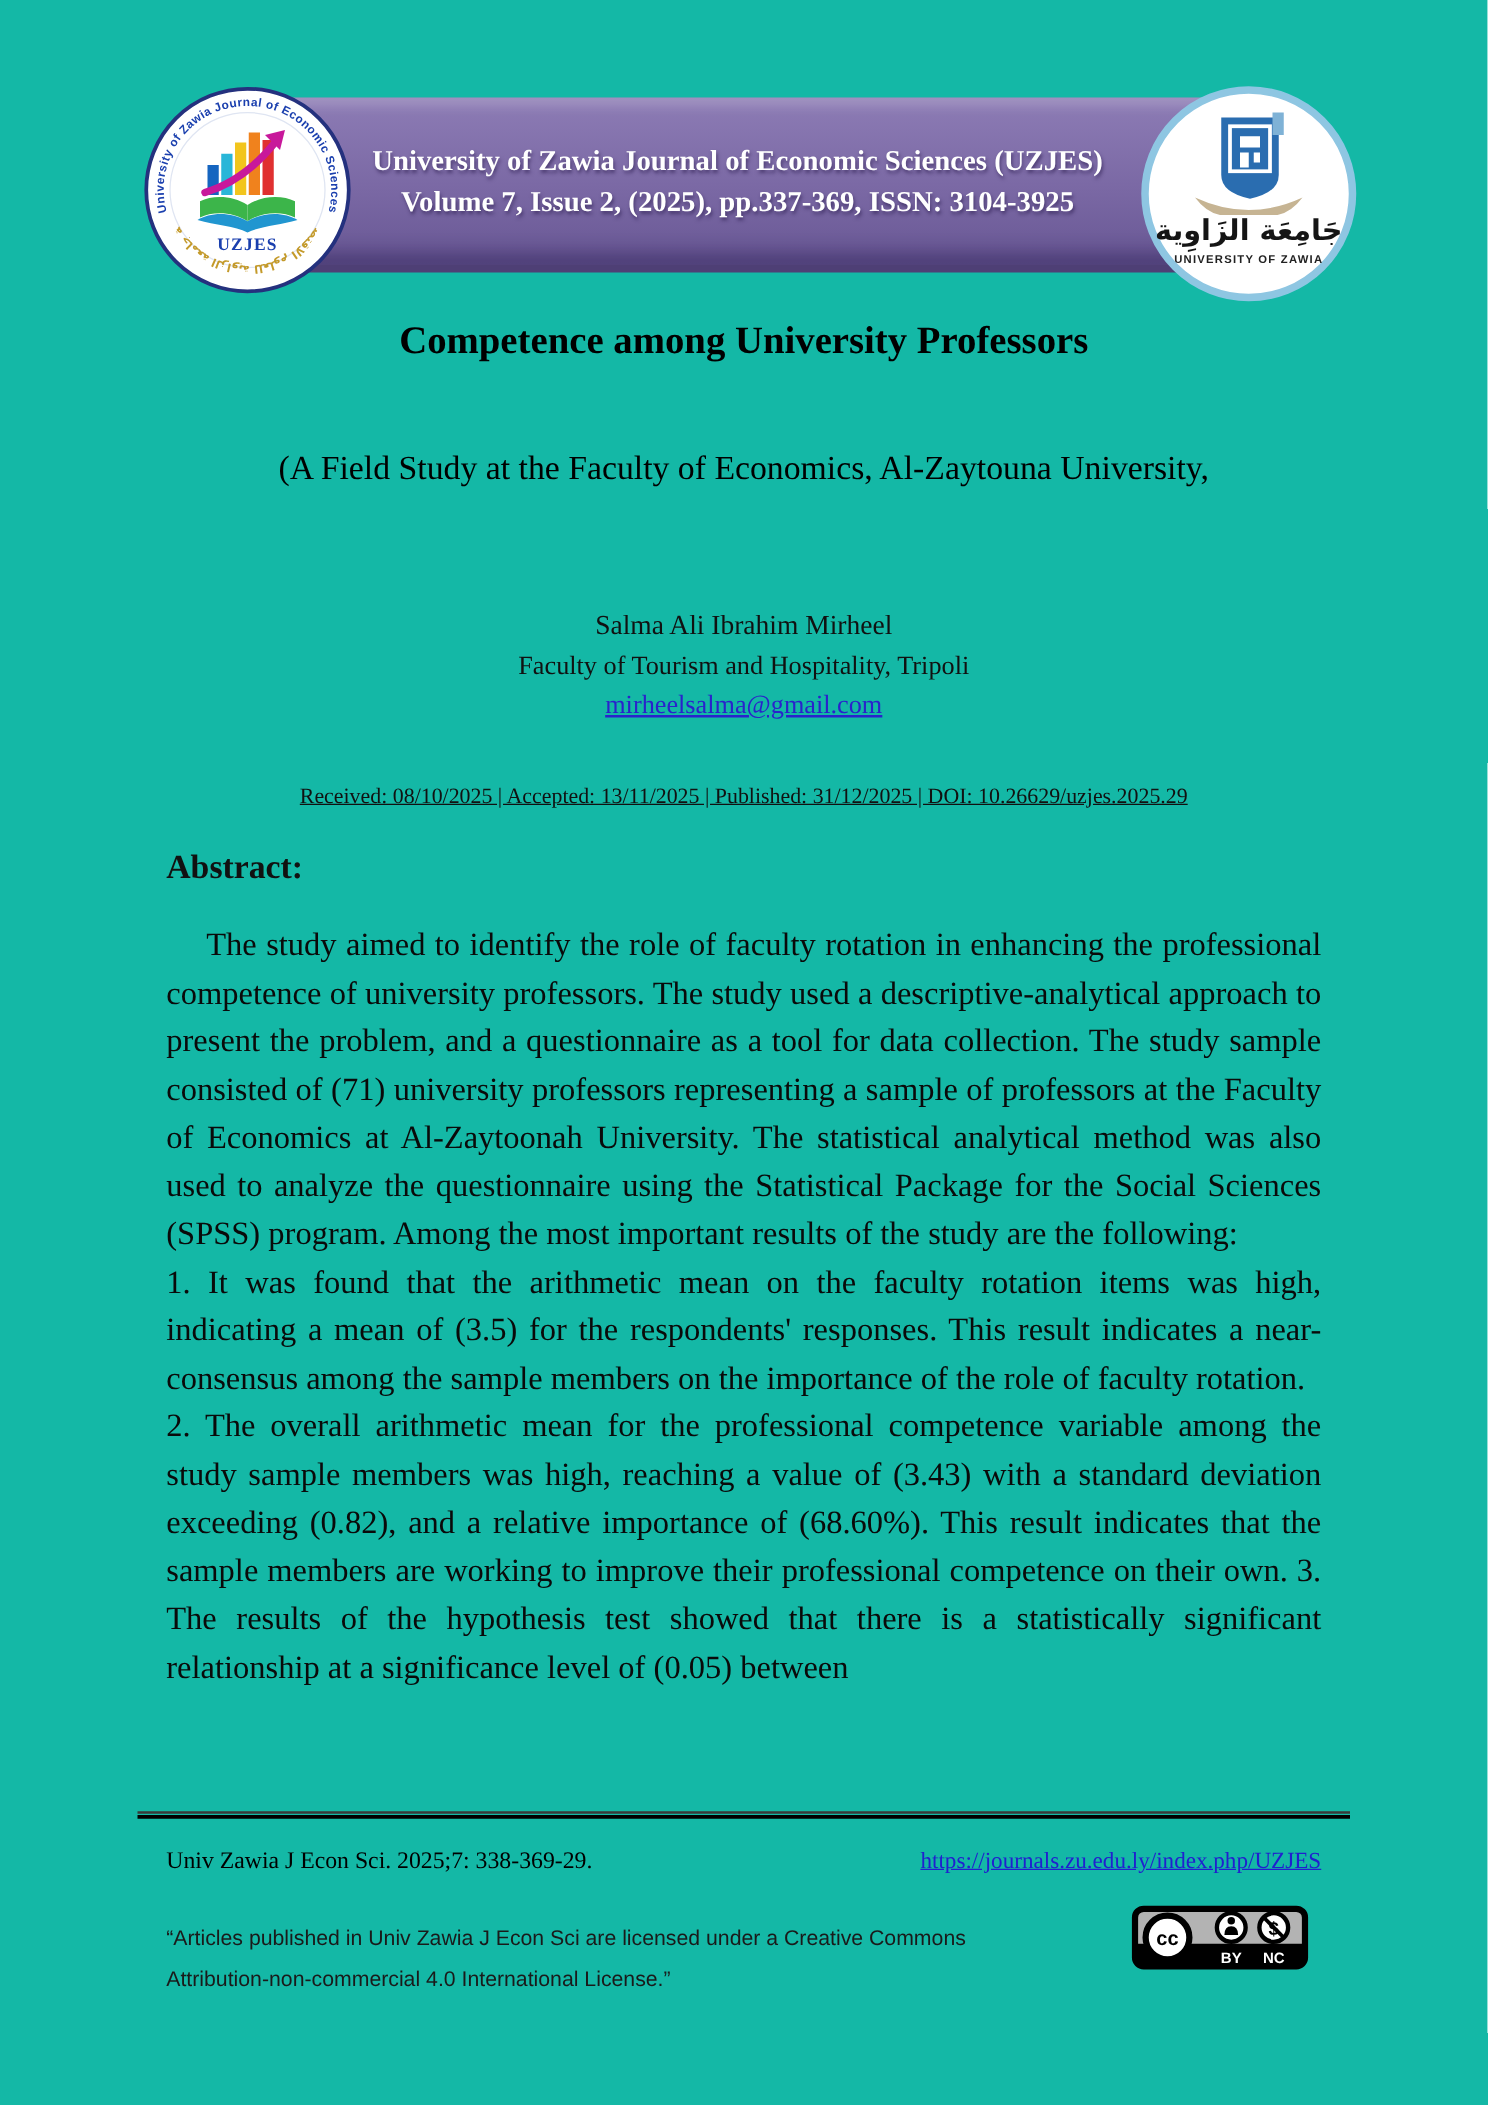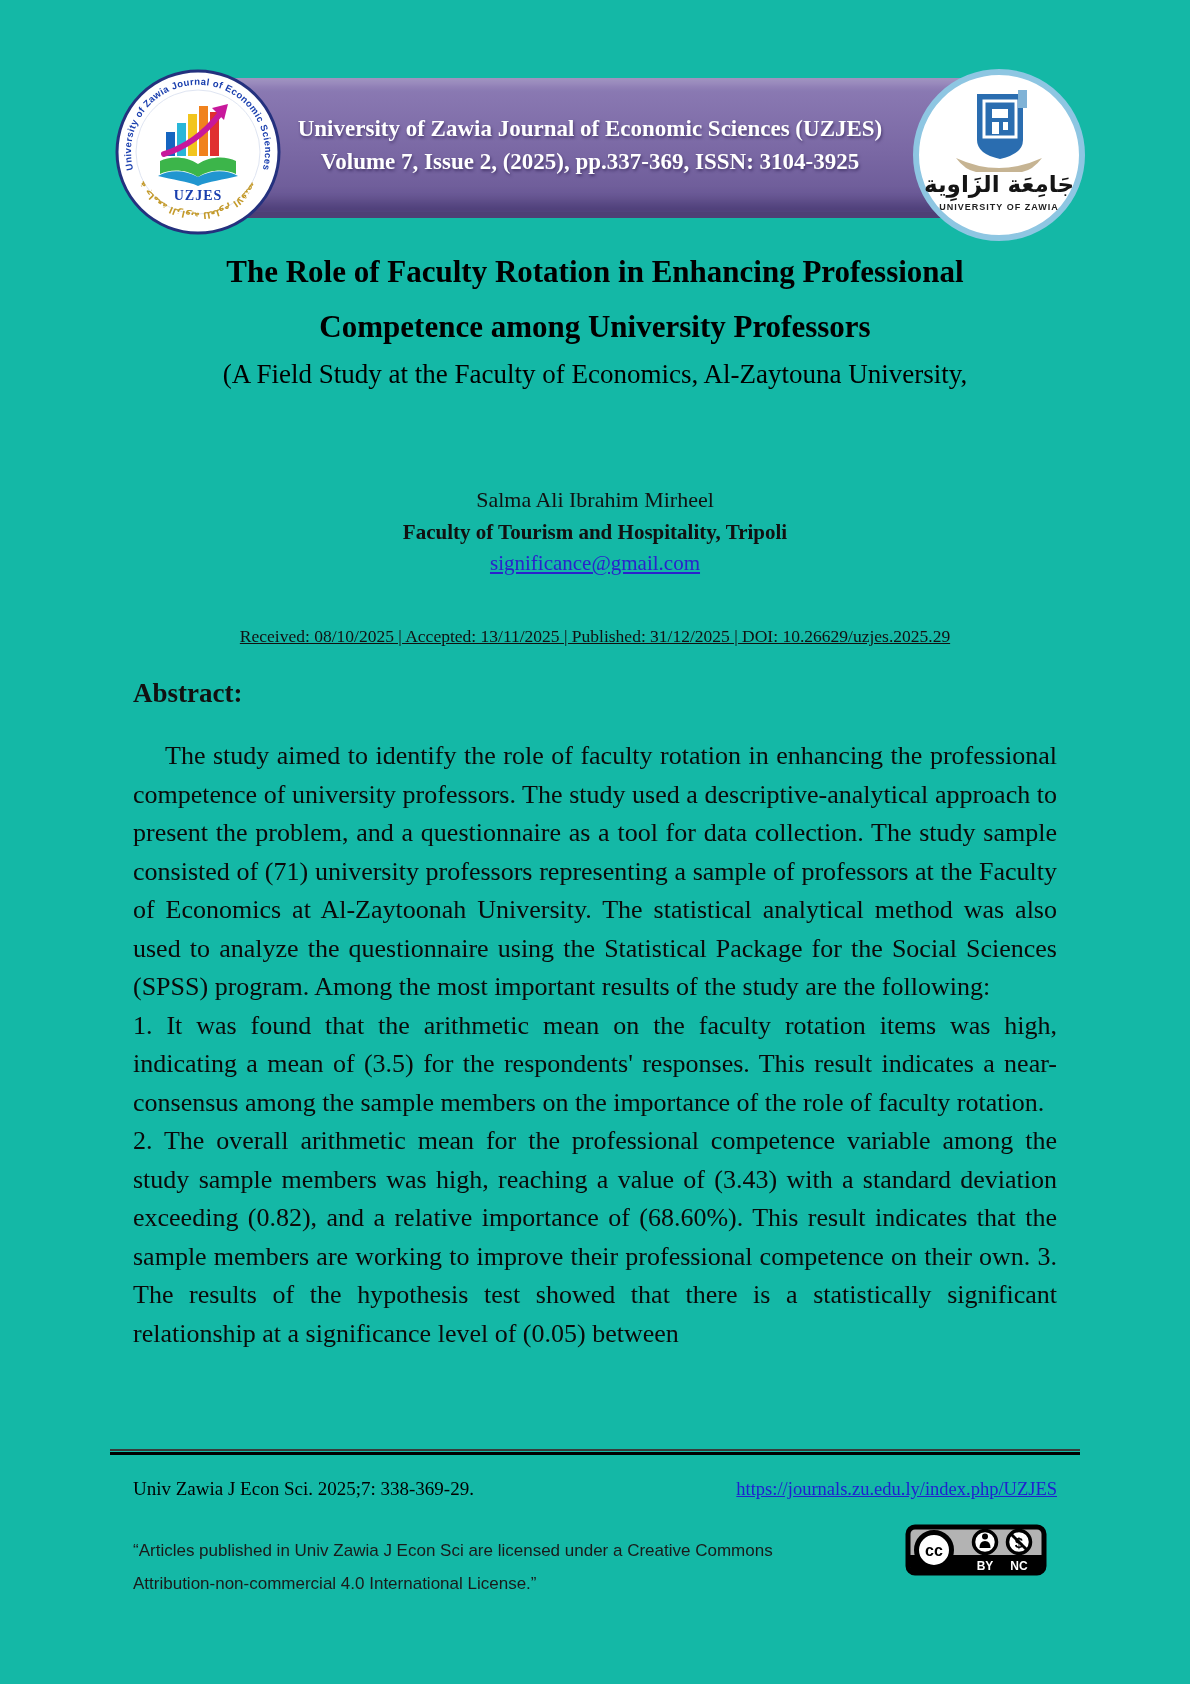--- a/index.html
+++ b/index.html
@@ -25,21 +25,21 @@
   }
   .logo { position:absolute; }
   .logo-left  { left:114px; top:68px; }
   .logo-right { left:912px; top:68px; }
   
   .title { position:absolute; top:244px; left:0; width:100%; text-align:center;
            font-weight:bold; font-size:31px; line-height:55px; color:#000; }
   .subtitle { position:absolute; top:348px; left:0; width:100%; text-align:center;
            font-size:27px; line-height:52px; color:#000; }
   .author-name  { position:absolute; top:487px; left:0; width:100%; text-align:center; font-size:22px; }
-  .affiliation  { position:absolute; top:520px; left:0; width:100%; text-align:center; font-size:21px;font-weight:bold; }
+  .affiliation  { position:absolute; top:520px; left:0; width:100%; text-align:center; font-size:21px; }
   .email-row    { position:absolute; top:551px; left:0; width:100%; text-align:center; font-size:21px; }
   .email-row a  { color:#2a22cc; text-decoration:underline; }
   .meta-row { position:absolute; top:626px; left:0; width:100%; text-align:center; font-size:17.5px; }
   .meta-row span { text-decoration:underline; }
   
   .abstract-heading { position:absolute; top:678px; left:133px; font-size:27px; font-weight:bold; }
   .abstract-body {
     position:absolute; top:737px; left:133px; width:924px;
     font-size:26px; line-height:38.5px; text-align:justify; color:#0a0a0a;font-family:Liberation Serif, serif;
   }
@@ -115,31 +115,30 @@
         <rect x="91" y="54" width="5" height="8" fill="#ffffff"></rect>
         <rect x="106" y="22" width="9" height="18" fill="#7fb2d6"></rect>
       </g>
       <path d="M44,90 q43,20 86,0 q-9,12 -20,14 l-46,0 q-11,-2 -20,-14 Z" fill="#c6b493"></path>
       <text x="87" y="124" text-anchor="middle" font-family="DejaVu Sans, sans-serif" font-size="23" font-weight="bold" fill="#151515">جَامِعَة الزَاوِية</text>
       <text x="87" y="142" text-anchor="middle" font-family="Liberation Sans, sans-serif" font-size="9" font-weight="bold" fill="#222" letter-spacing="1">UNIVERSITY OF ZAWIA</text>
     </svg>
   </div>
 
   <div class="title">
-    <div>The Role of Faculty Rotation in Enhancing Professional</div>
     <div>Competence among University Professors</div>
   </div>
   <div class="subtitle">
     <div>(A Field Study at the Faculty of Economics, Al-Zaytouna University,</div>
   </div>
 
   <div class="author-name">Salma Ali Ibrahim Mirheel</div>
   <div class="affiliation">Faculty of Tourism and Hospitality, Tripoli</div>
   <div class="email-row">
-    <a href="#">significance@gmail.com</a>
+    <a href="#">mirheelsalma@gmail.com</a>
   </div>
 
   <div class="meta-row">
     <span>Received: 08/10/2025 | Accepted: 13/11/2025 | Published: 31/12/2025 | DOI: 10.26629/uzjes.2025.29</span>
   </div>
 
   <div class="abstract-heading">Abstract:</div>
   <div class="abstract-body">
     <p class="indent">The study aimed to identify the role of faculty rotation in enhancing the professional competence of university professors. The study used a descriptive-analytical approach to present the problem, and a questionnaire as a tool for data collection. The study sample consisted of (71) university professors representing a sample of professors at the Faculty of Economics at Al-Zaytoonah University. The statistical analytical method was also used to analyze the questionnaire using the Statistical Package for the Social Sciences (SPSS) program. Among the most important results of the study are the following:</p>
     <p>1. It was found that the arithmetic mean on the faculty rotation items was high, indicating a mean of (3.5) for the respondents' responses. This result indicates a near-consensus among the sample members on the importance of the role of faculty rotation.</p>

